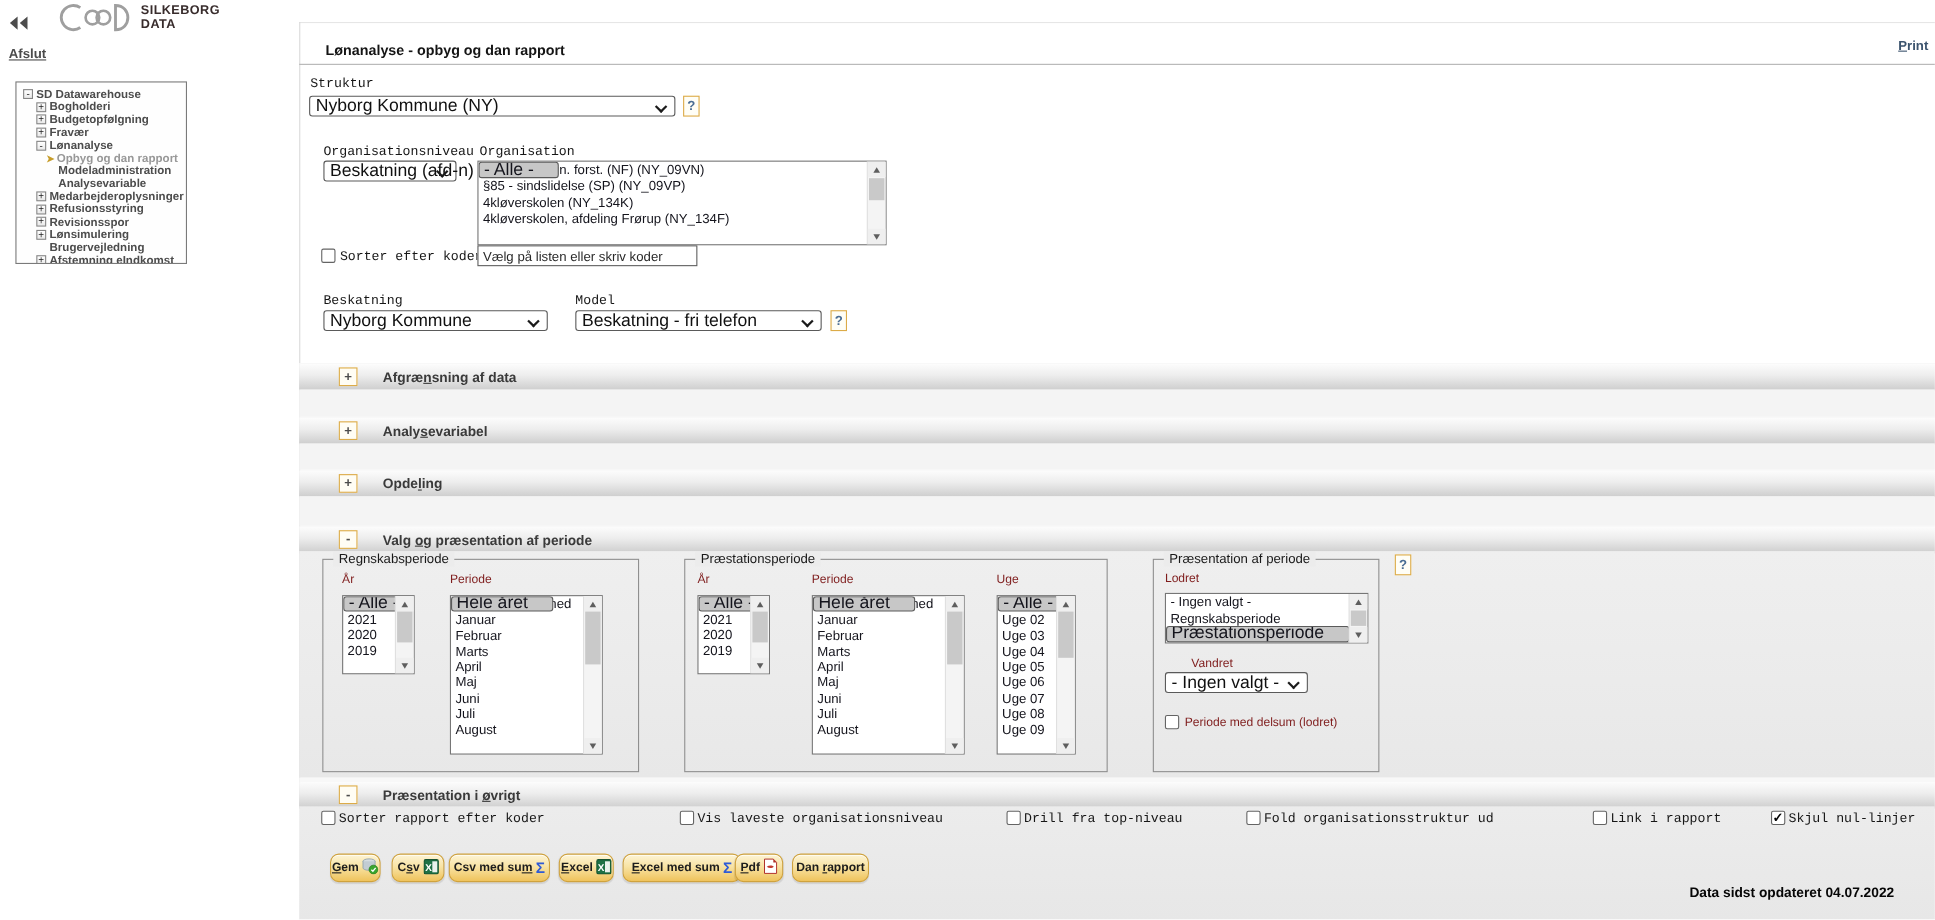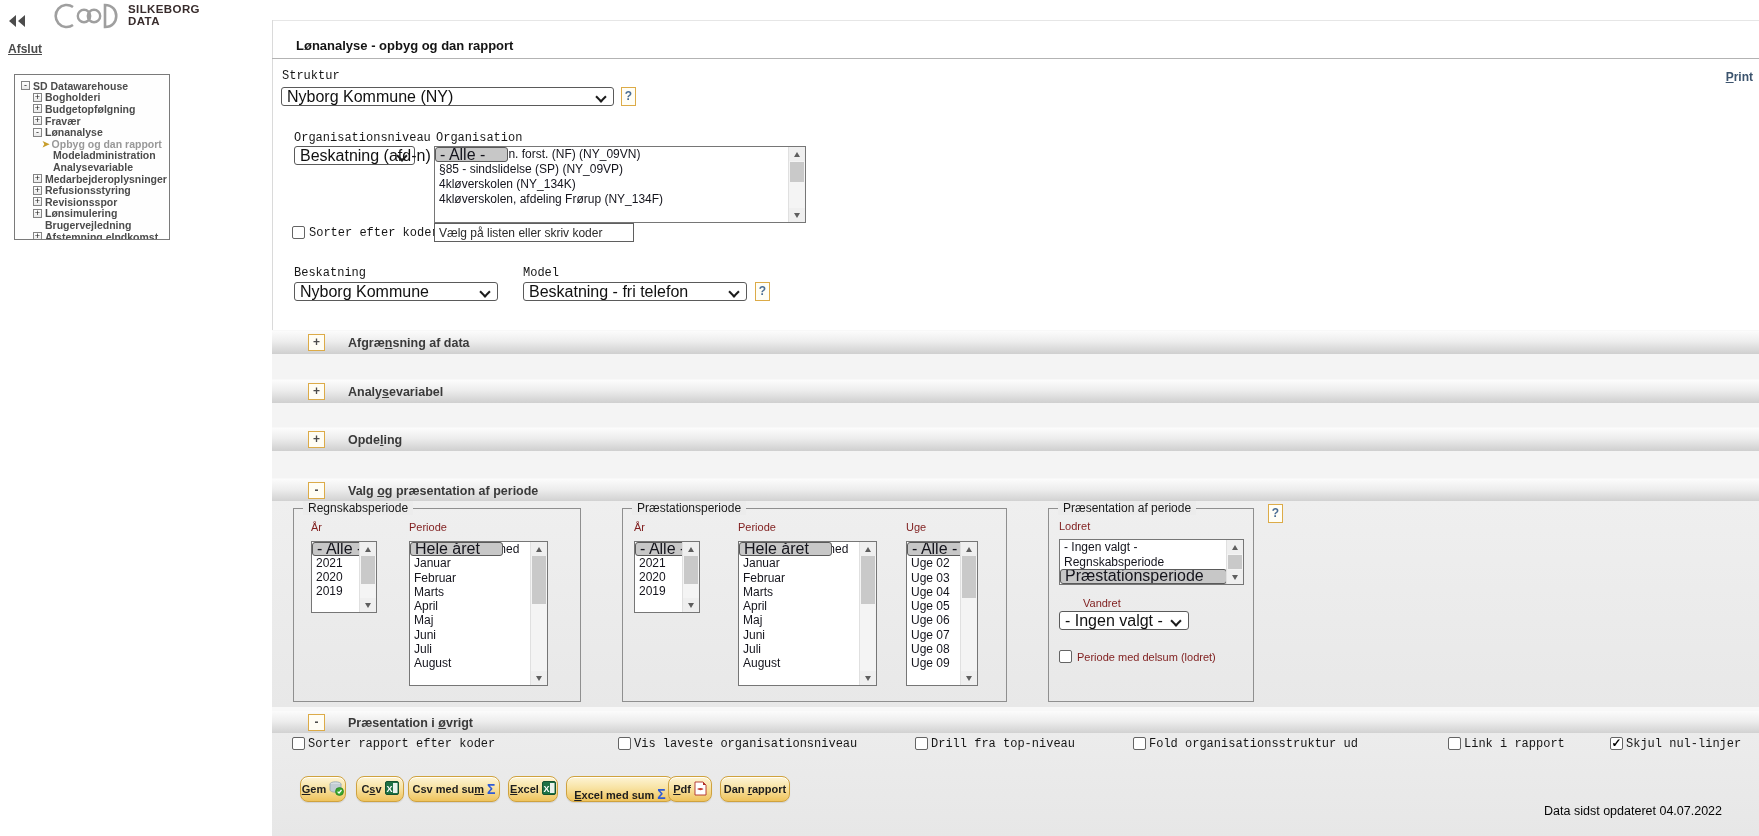--- a/index.html
+++ b/index.html
@@ -18,21 +18,21 @@
     background:linear-gradient(#ffffff,#e9e9e9);font-size:9px;line-height:6px;text-align:center;color:#222;font-weight:normal;margin-right:3px;}
   .lvl1{padding-left:12px;} .lvl1.noexp{padding-left:24px;}
   .lvl2{padding-left:32px;} .lvl2sel{padding-left:21px;}
   .sel-arrow{color:#c79d2a;font-size:9px;margin-right:2px;}
   .trow.selected .tlabel{color:#989898;}
 
   
   #vline{position:absolute;left:272px;top:20px;height:713px;border-left:1px solid #dadada;}
   #topline{position:absolute;left:272px;right:0;top:20px;border-top:1px solid #e6e6e6;}
   #page-title{position:absolute;left:296px;top:38px;font-size:13px;font-weight:bold;color:#141414;}
-  #print-link{position:absolute;right:6px;top:34px;font-weight:bold;color:#3c546e;cursor:pointer;margin-top:36px;}
+  #print-link{position:absolute;right:6px;top:34px;font-weight:bold;color:#3c546e;cursor:pointer;}
   #sep{position:absolute;left:272px;right:0;top:58px;border-top:1px solid #b3b3b3;}
 
   
   .sel{position:absolute;height:19px;border:1px solid #5a5a5a;border-radius:3px;background:#fff;
     font-size:16px;color:#101010;display:flex;align-items:center;padding:0 22px 0 5px;box-sizing:border-box;cursor:pointer;white-space:nowrap;}
   .sel .ch{position:absolute;right:8px;top:5px;width:6px;height:6px;border-right:2px solid #1b1b1b;border-bottom:2px solid #1b1b1b;transform:rotate(45deg);}
   .helpb{position:absolute;width:15px;height:19px;box-sizing:border-box;border:1px solid #dcab48;background:#fffef6;
     color:#4a6d94;font-weight:bold;font-size:12px;text-align:center;line-height:17px;cursor:pointer;}
   .cb{position:absolute;width:13px;height:13px;box-sizing:border-box;border:1px solid #646464;background:#fff;
     border-radius:2px;font-size:12px;line-height:11px;text-align:center;color:#000;font-weight:bold;cursor:pointer;}
@@ -71,21 +71,21 @@
   .fs{position:absolute;border:1px solid #8f8f8f;box-sizing:border-box;}
   .fs .legend{position:absolute;top:-8px;left:9px;background:#ececec;padding:0 5px;font-size:12px;color:#191919;white-space:nowrap;}
   .fs .flbl{position:absolute;font-size:11px;color:#7f1d1d;white-space:nowrap;}
 
   
   .gbtn{position:absolute;top:776px;height:26px;box-sizing:border-box;border:1px solid #cfa23e;border-radius:8px;
     background:linear-gradient(180deg,#fdf4d5 0%,#f8e3a4 45%,#efc35c 100%);
     box-shadow:inset 0 1px 0 rgba(255,255,255,.85),0 1px 1px rgba(0,0,0,.10);
     display:flex;align-items:center;justify-content:center;gap:3px;font-size:11px;font-weight:bold;color:#1d1d1d;cursor:pointer;white-space:nowrap;}
   .sum-glyph{color:#2f5bd6;font-size:14px;font-weight:900;line-height:14px;}
-  #footer-updated{position:absolute;right:37px;top:804px;font-size:12.5px;color:#060606;}
+  #footer-updated{position:absolute;right:37px;top:804px;font-size:12.5px;color:#060606;font-weight:bold;}
   u{text-decoration:underline;}
 </style>
 </head>
 <body>
 
 <div>
   <span id="collapse-icon">
     <svg width="20" height="16" viewBox="0 0 20 16">
         <path d="M10 2 L3 8 L10 14 Z M19 2 L12 8 L19 14 Z" fill="#4c4c4c"></path>
       </svg>
@@ -425,21 +425,21 @@
   <span class="sum-glyph">Σ</span>
 </div>
 <div class="gbtn" style="left:508px;width:50px;">
   <span><span></span><u>E</u><span>xcel</span></span>
   <span><svg width="14" height="14" viewBox="0 0 14 14">
         <rect x="0.5" y="0.5" width="13" height="13" rx="1.5" fill="#1e7145" stroke="#145231"></rect>
         <rect x="8" y="2" width="4.5" height="10" fill="#e9f2ec"></rect>
         <text x="4.5" y="10.5" font-size="9" font-weight="bold" fill="#ffffff" text-anchor="middle" font-family="Liberation Sans, sans-serif">X</text>
       </svg></span>
 </div>
-<div class="gbtn" style="left:566px;width:108px;align-items:flex-end;">
+<div class="gbtn" style="left:566px;width:108px;">
   <span><span></span><u>E</u><span>xcel med sum</span></span>
   <span class="sum-glyph">Σ</span>
 </div>
 <div class="gbtn" style="left:668px;width:44px;">
   <span><span></span><u>P</u><span>df</span></span>
   <span><svg width="13" height="15" viewBox="0 0 13 15">
         <path d="M1 1 L9 1 L12 4 L12 14 L1 14 Z" fill="#ffffff" stroke="#b03028" stroke-width="0.9"></path>
         <path d="M9 1 L9 4 L12 4 Z" fill="#b03028"></path>
         <path d="M3 8 C5 6.5 8 6.5 9.5 8 C8 9.5 5 9.5 3 8 Z" fill="#c23b30"></path>
       </svg></span>

